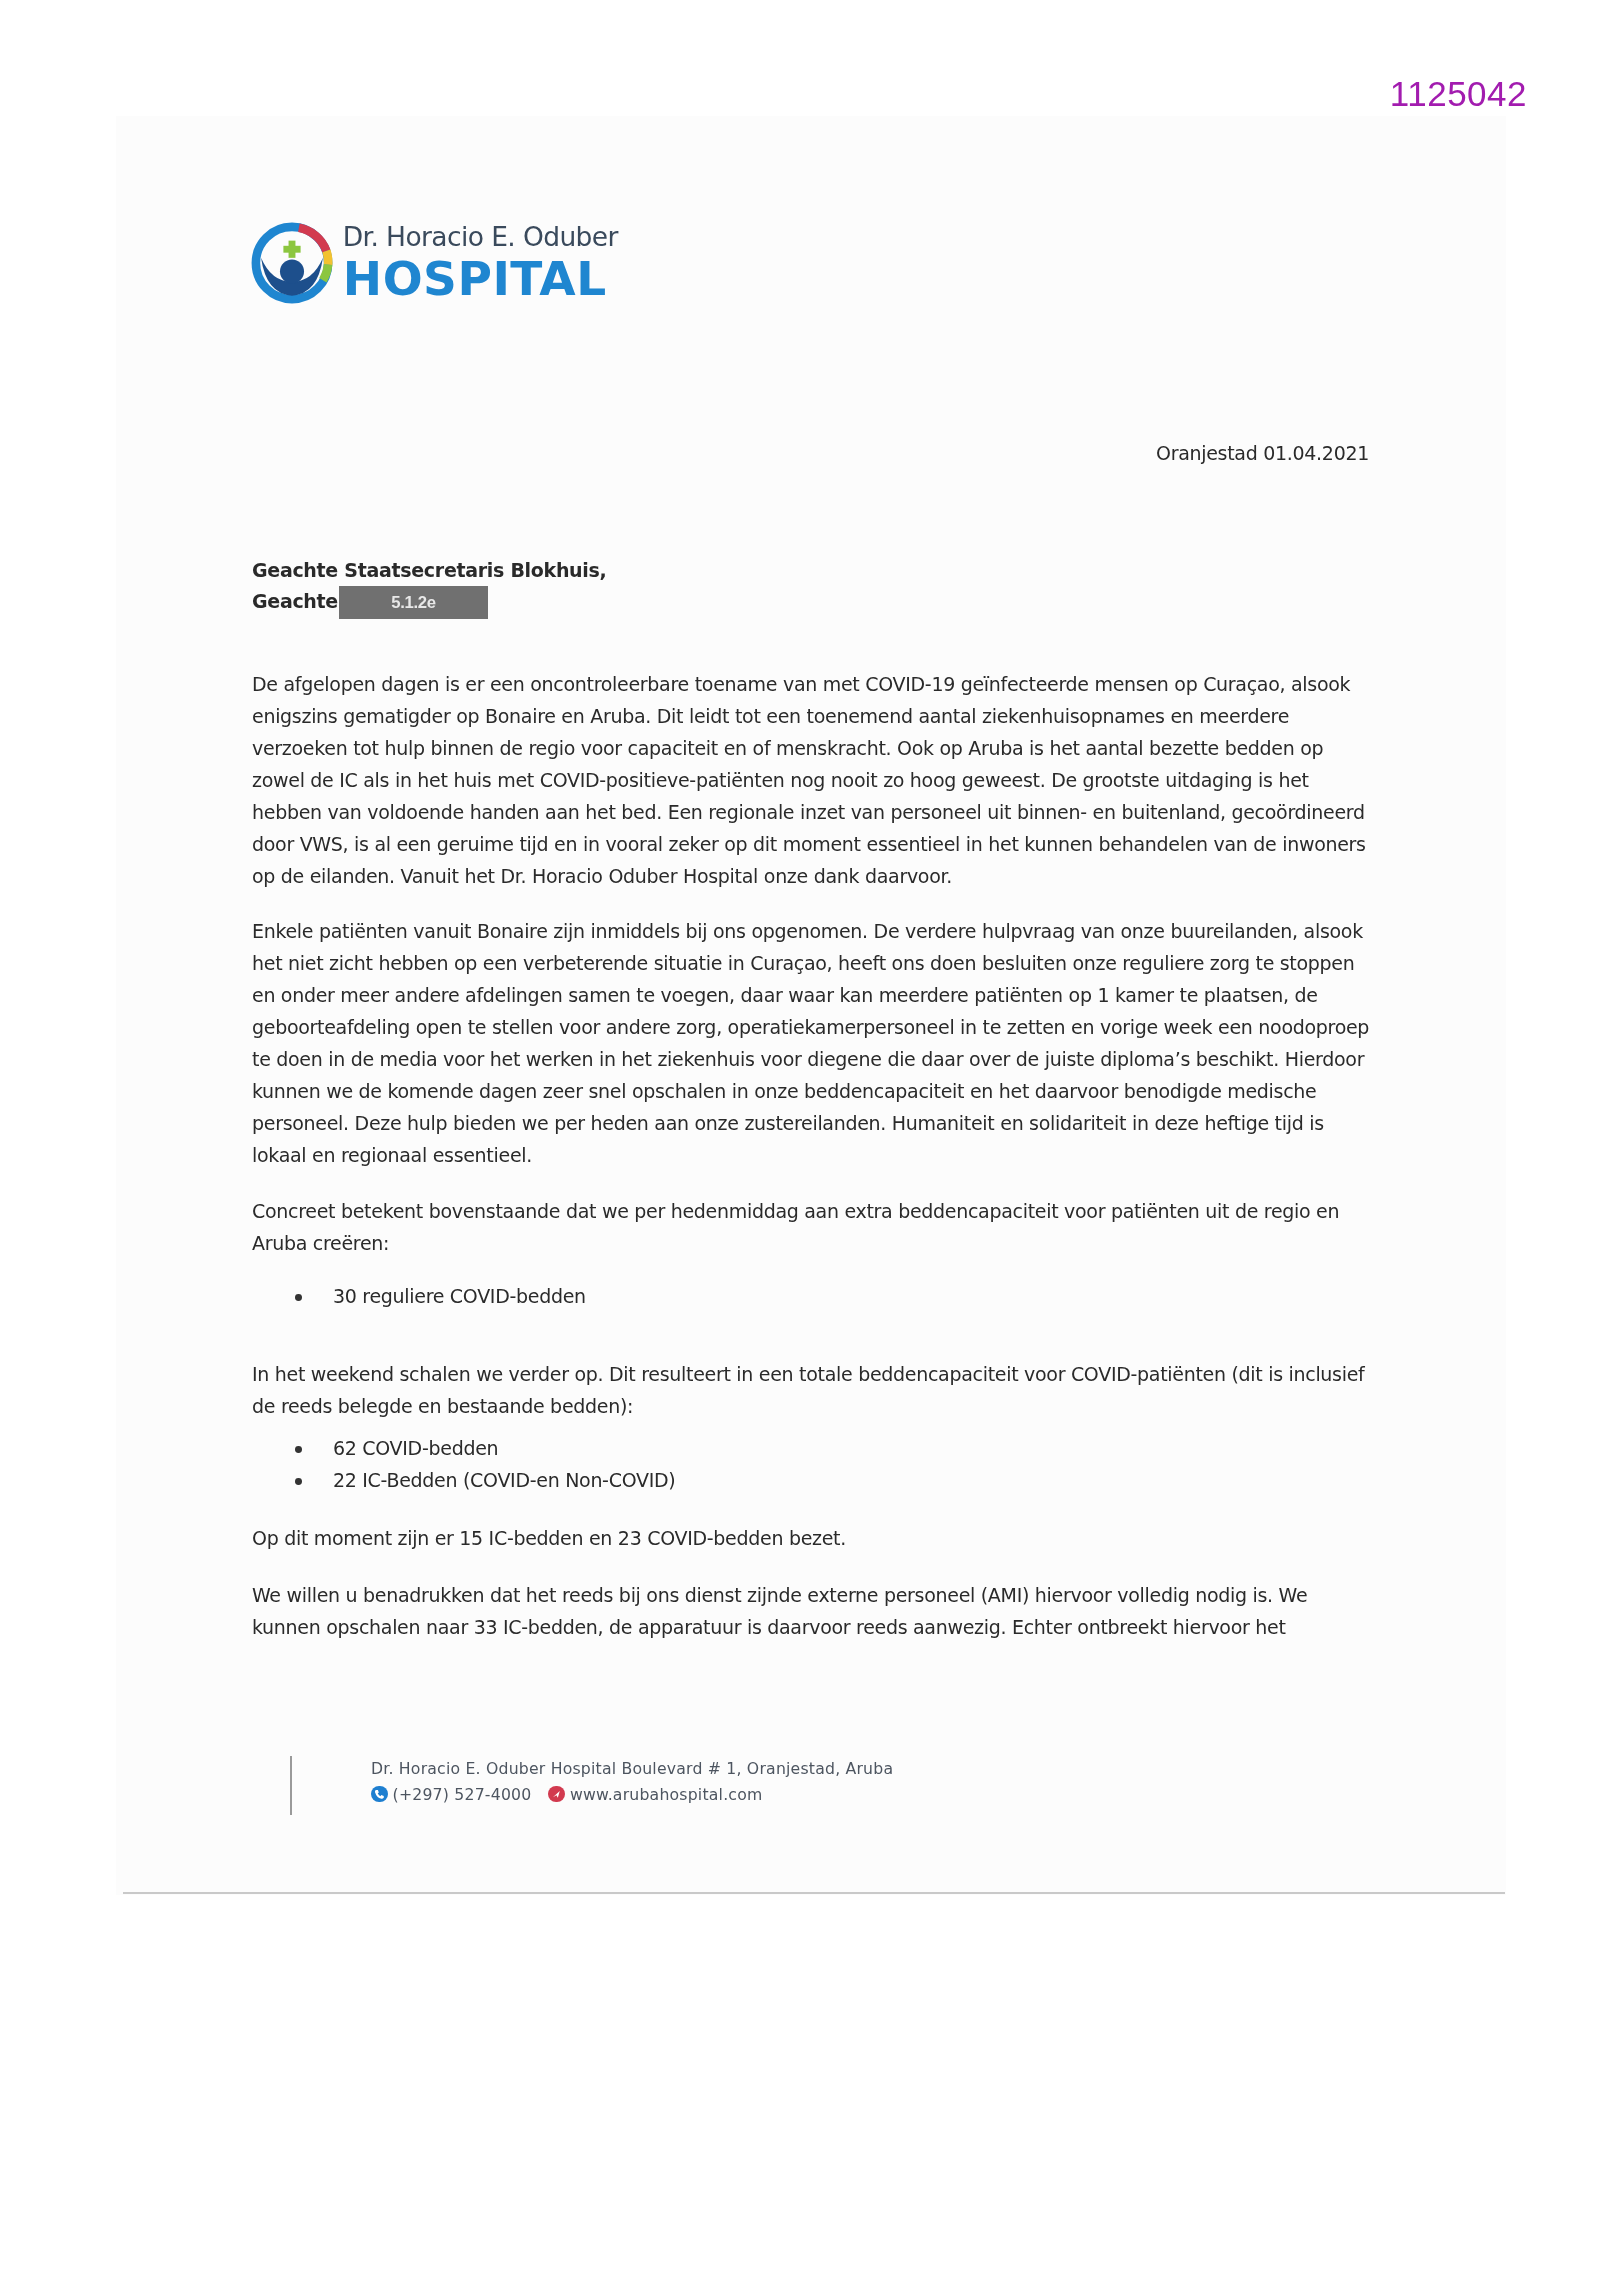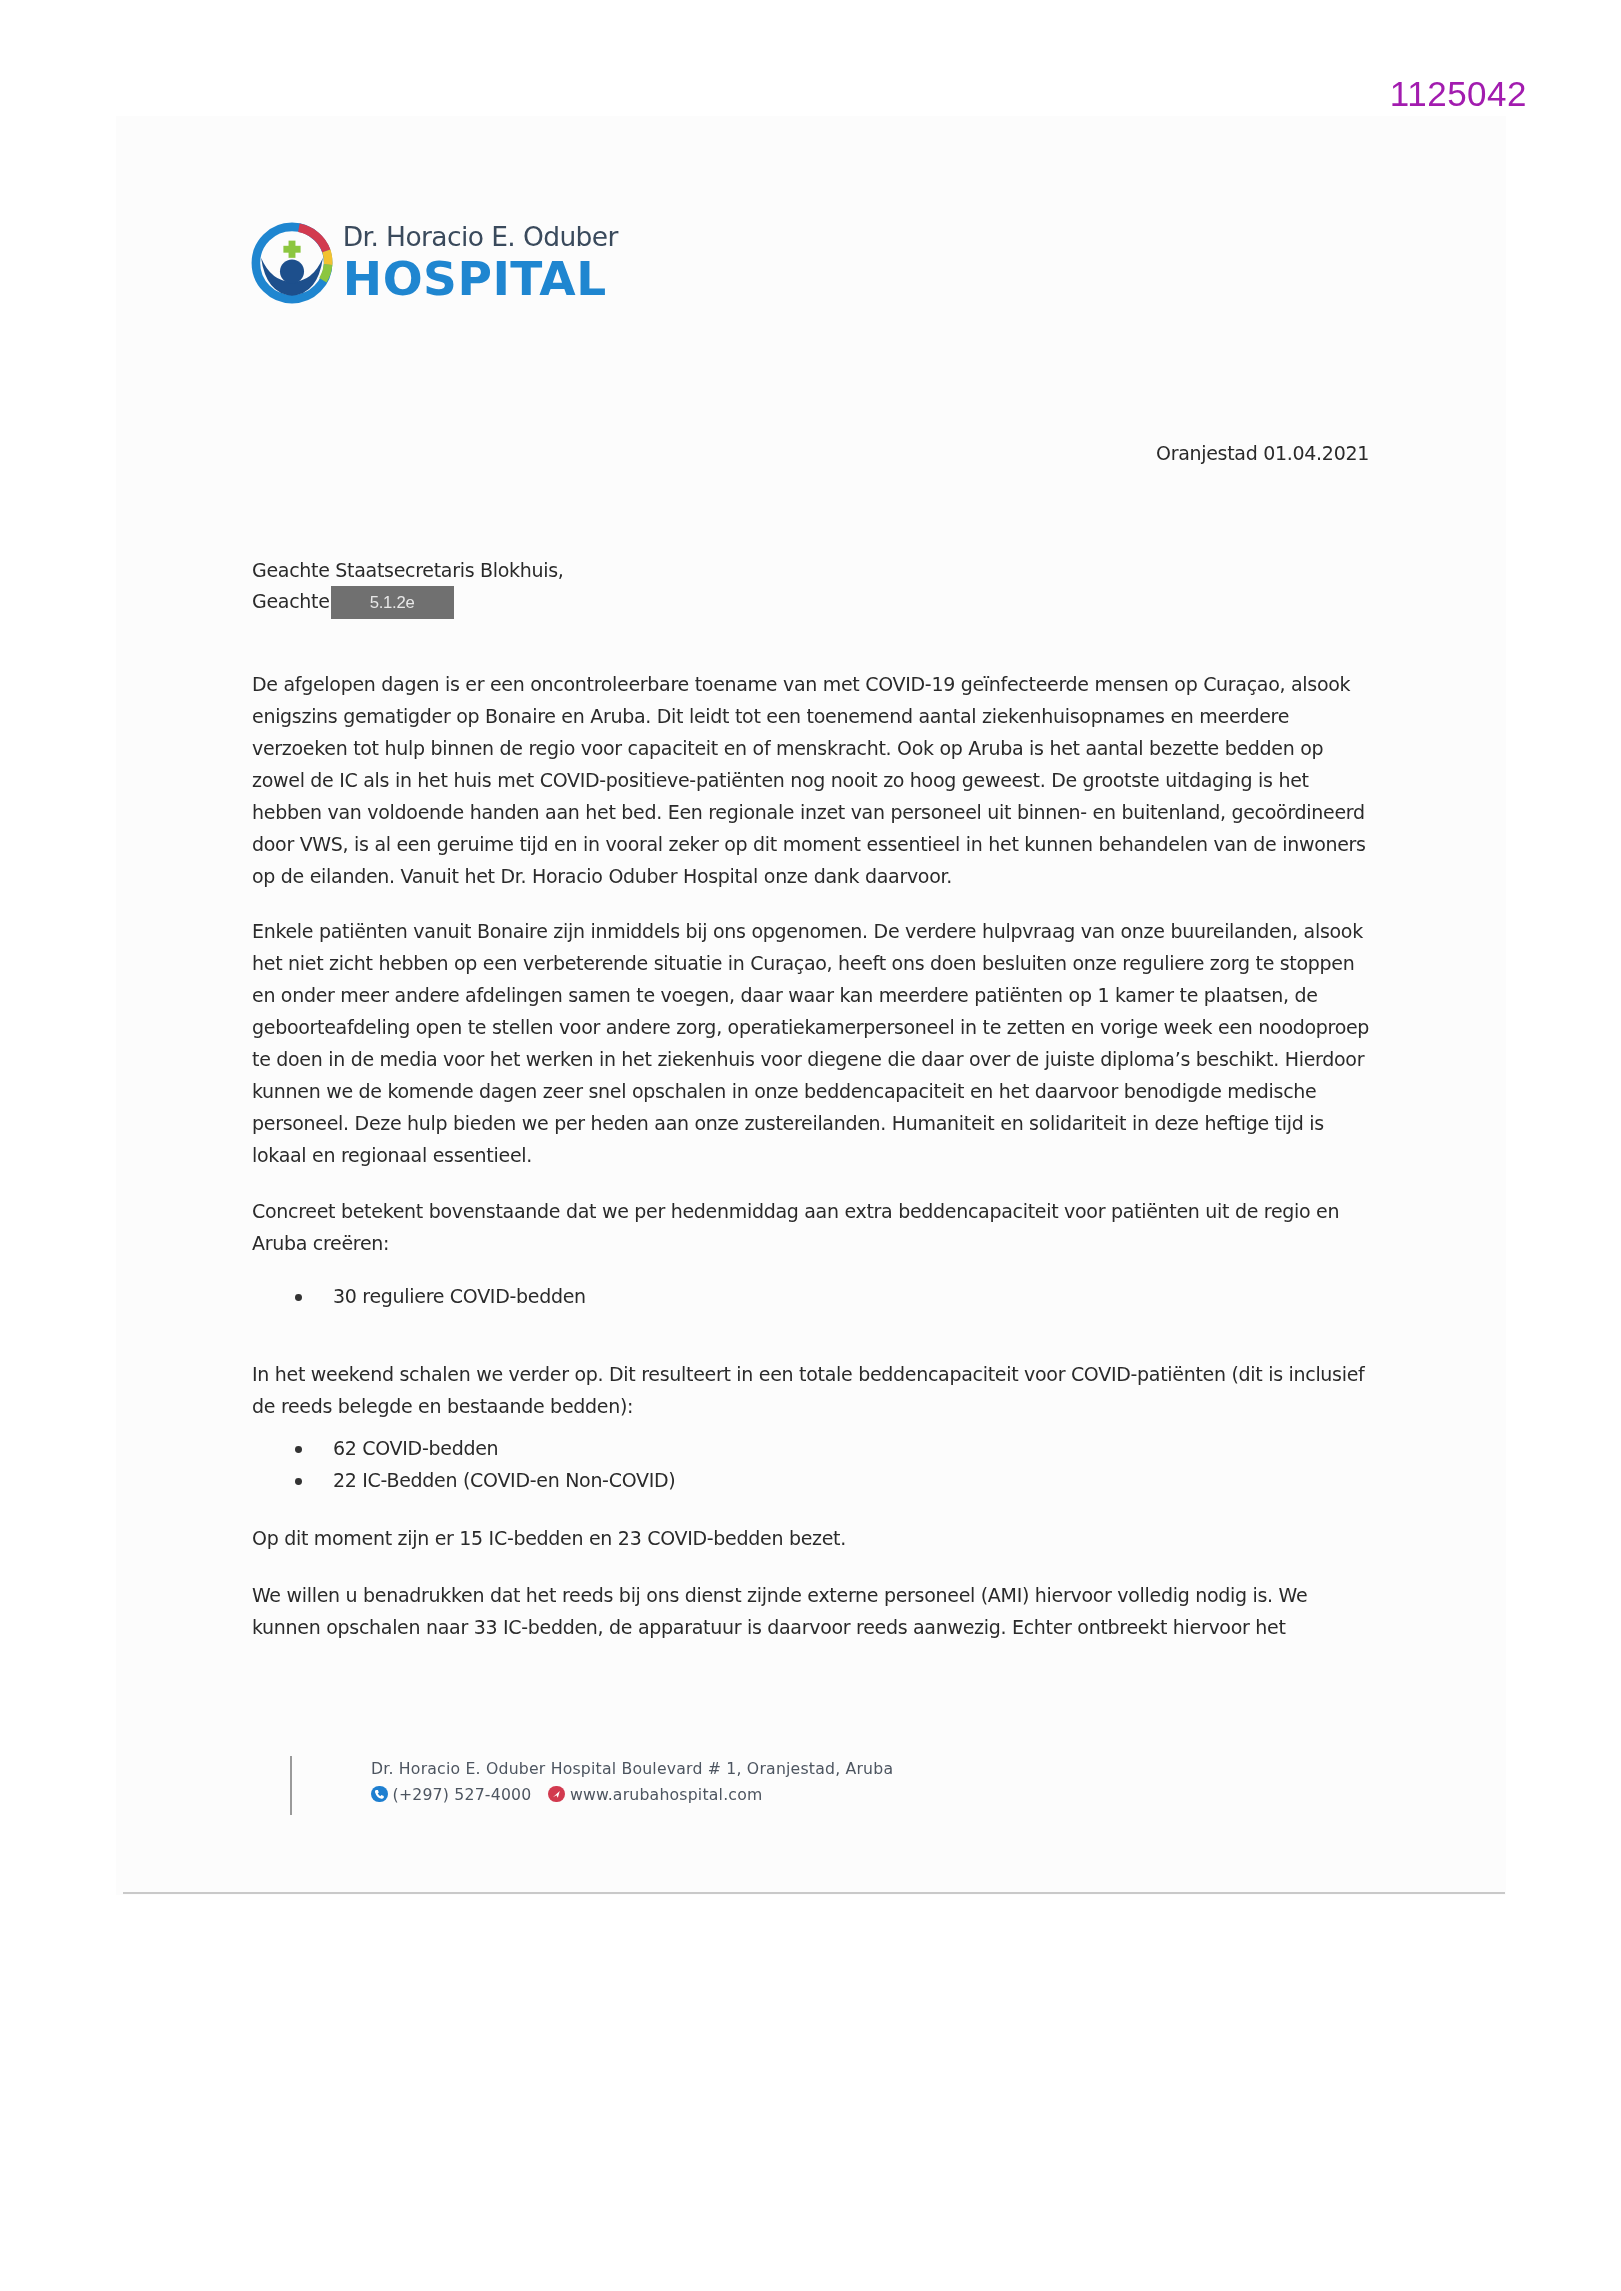--- a/index.html
+++ b/index.html
@@ -33,25 +33,25 @@
     font-family: "DejaVu Sans", sans-serif; font-weight: bold; font-size: 47px;
     color: #1f86d0; letter-spacing: 0.5px; display: block;
   }
   
   .text {
     position: absolute; left: 252px; width: 1127px;
     font-family: "DejaVu Sans", sans-serif; font-size: 19px; color: #2a2a2a;
     letter-spacing: -0.3px;
   }
   .date { position: absolute; top: 442px; right: 252px; font-size: 19px; color: #2a2a2a; letter-spacing: -0.3px; }
-  .salutation { top: 555px; line-height: 31px; }
+  .salutation { top: 555px; line-height: 31px; font-weight: bold; }
   .redact {
     display: inline-block; background: #707070; color: #e8e8e8;
     font-family: "Liberation Sans", sans-serif; font-size: 16.7px;
-    width: 123px; height: 33px; line-height: 33px; text-align: center; vertical-align: middle;
+    width: 149px; height: 33px; line-height: 33px; text-align: center; vertical-align: middle;
     margin-left: 1px;
   }
   .para { line-height: 32px; margin: 0; }
   .p1 { top: 668px; }
   .p2 { top: 915px; }
   .p3 { top: 1195px; }
   .l1 { top: 1280px; }
   .p4 { top: 1358px; }
   .l2 { top: 1432px; }
   .p5 { top: 1522px; }

